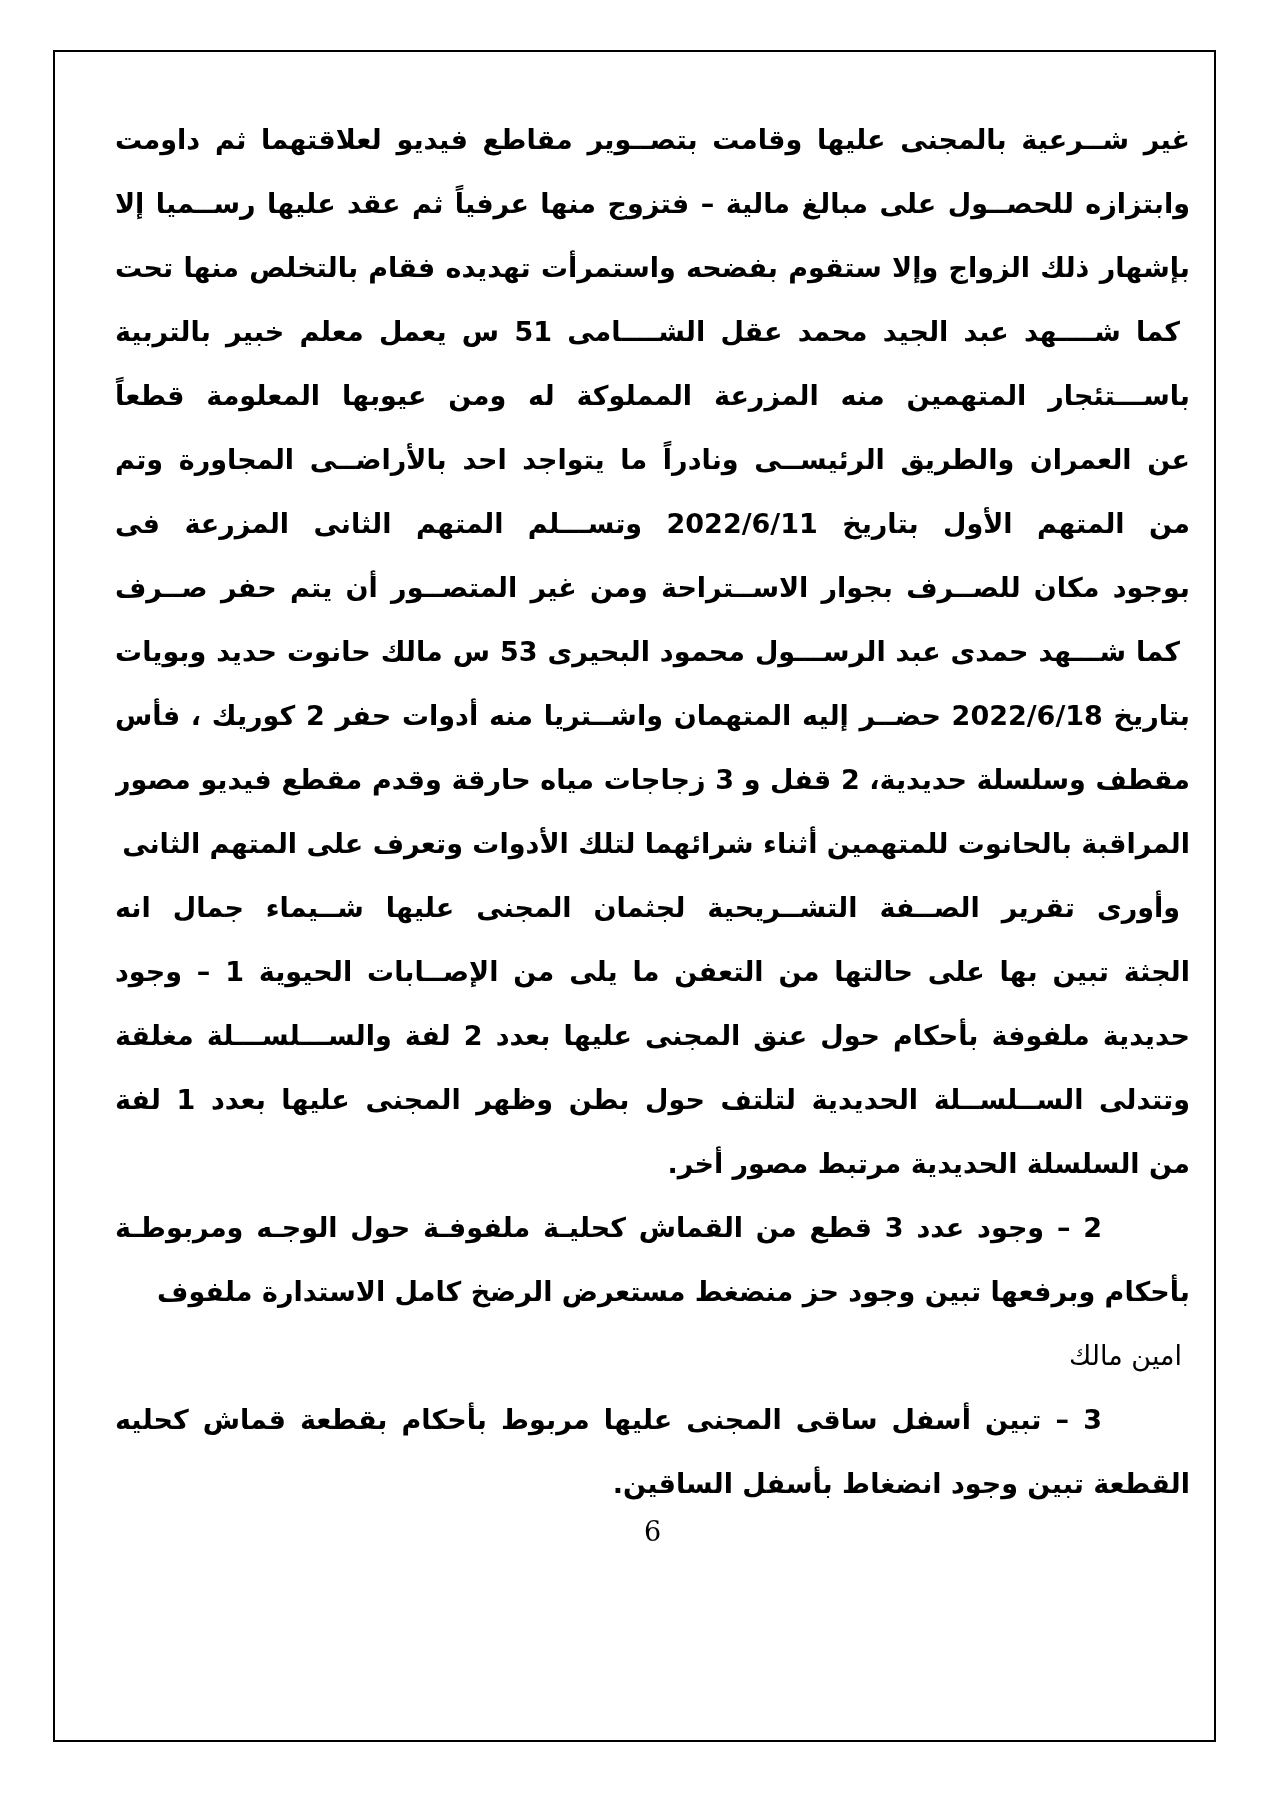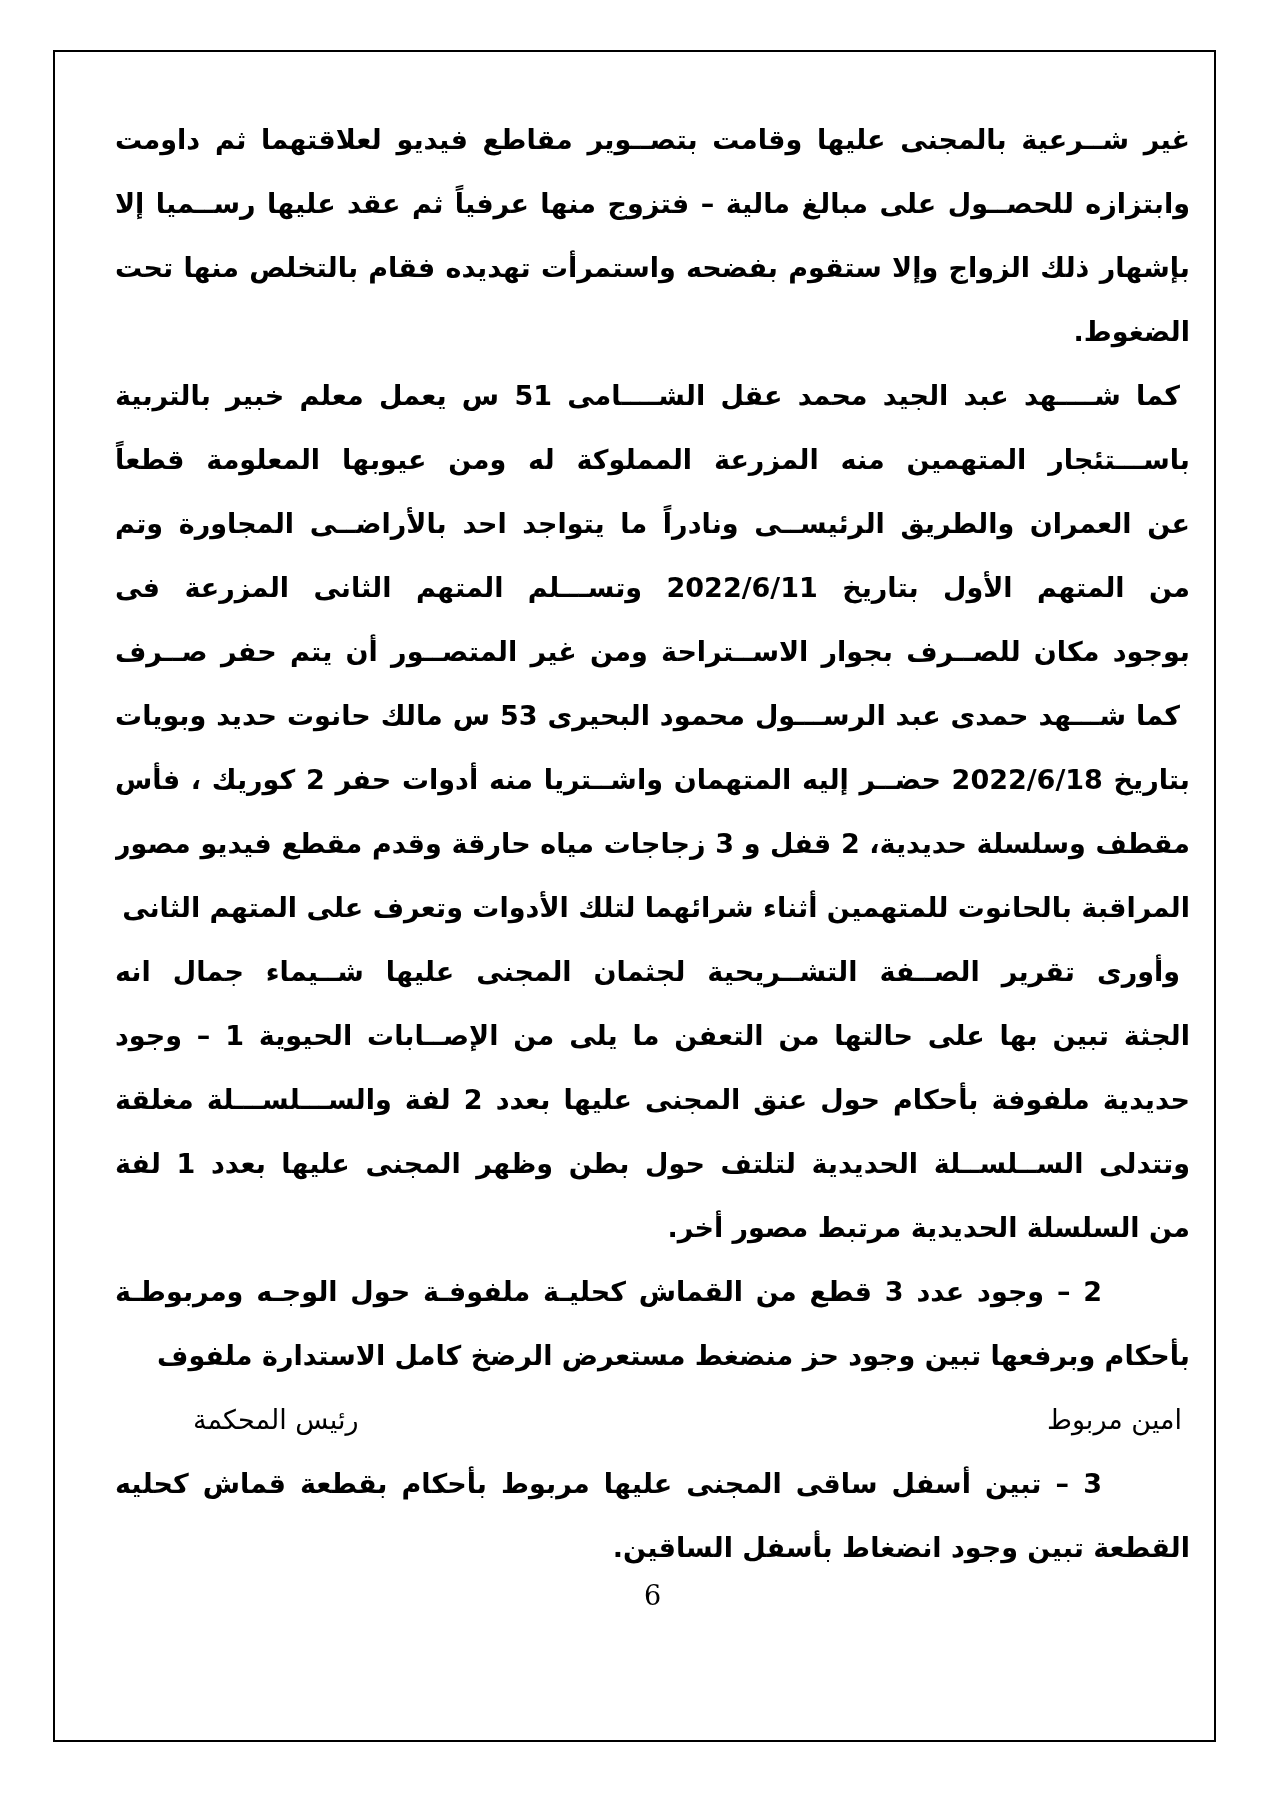--- a/index.html
+++ b/index.html
@@ -63,42 +63,40 @@
 <body>
 
 <div class="frame"></div>
 
 <div class="textblock">
 
   <div id="paras-above">
       <div class="line">غير شــرعية بالمجنى عليها وقامت بتصــوير مقاطع فيديو لعلاقتهما ثم داومت على تهديده</div>
       <div class="line">وابتزازه للحصــول على مبالغ مالية – فتزوج منها عرفياً ثم عقد عليها رســميا إلا إنها طالبته</div>
       <div class="line">بإشهار ذلك الزواج وإلا ستقوم بفضحه واستمرأت تهديده فقام بالتخلص منها تحت تأثير تلك</div>
-      <div class="line last">الضغوط.</div>
       <div class="line indent-small">كما شــــهد عبد الجيد محمد عقل الشــــامى 51 س يعمل معلم خبير بالتربية والتعليم</div>
       <div class="line">باســـتئجار المتهمين منه المزرعة المملوكة له ومن عيوبها المعلومة قطعاً للمتهمين بعدها</div>
       <div class="line">عن العمران والطريق الرئيســى ونادراً ما يتواجد احد بالأراضــى المجاورة وتم التعاقد والتوقيع</div>
       <div class="line">من المتهم الأول بتاريخ 2022/6/11 وتســـلم المتهم الثانى المزرعة فى 2022/6/4 وأكد</div>
       <div class="line">بوجود مكان للصــرف بجوار الاســتراحة ومن غير المتصــور أن يتم حفر صــرف أخر فى</div>
       <div class="line indent-small">كما شـــهد حمدى عبد الرســـول محمود البحيرى 53 س مالك حانوت حديد وبويات بأنه</div>
       <div class="line">بتاريخ 2022/6/18 حضــر إليه المتهمان واشــتريا منه أدوات حفر 2 كوريك ، فأس – 2</div>
       <div class="line">مقطف وسلسلة حديدية، 2 قفل و 3 زجاجات مياه حارقة وقدم مقطع فيديو مصور من آلات</div>
       <div class="line last">المراقبة بالحانوت للمتهمين أثناء شرائهما لتلك الأدوات وتعرف على المتهم الثانى بالصورة.</div>
       <div class="line indent-small">وأورى تقرير الصــفة التشــريحية لجثمان المجنى عليها شــيماء جمال انه بمناظرة عموم</div>
       <div class="line">الجثة تبين بها على حالتها من التعفن ما يلى من الإصــابات الحيوية 1 – وجود ســلســلة</div>
       <div class="line">حديدية ملفوفة بأحكام حول عنق المجنى عليها بعدد 2 لفة والســـلســـلة مغلقة بقفل بأحكام</div>
       <div class="line">وتتدلى الســلســلة الحديدية لتلتف حول بطن وظهر المجنى عليها بعدد 1 لفة والجزء السفلى</div>
       <div class="line last">من السلسلة الحديدية مرتبط مصور أخر.</div>
       <div class="line indent-large">2 – وجود عدد 3 قطع من القماش كحليـة ملفوفـة حول الوجـه ومربوطـة حول العنق</div>
       <div class="line last">بأحكام وبرفعها تبين وجود حز منضغط مستعرض الرضخ كامل الاستدارة ملفوف حول العنق.</div>
     </div>
 
   <div class="sig-row">
-    <span>امين مربوط</span>
-    <span>رئيس المحكمة</span>
+    <span>امين مالك</span>
   </div>
 
   <div id="paras-below">
       <div class="line indent-large">3 – تبين أسفل ساقى المجنى عليها مربوط بأحكام بقطعة قماش كحليه اللون وبفك تلك</div>
       <div class="line last">القطعة تبين وجود انضغاط بأسفل الساقين.</div>
     </div>
 
   <div class="page-num">6</div>
 
 </div>

